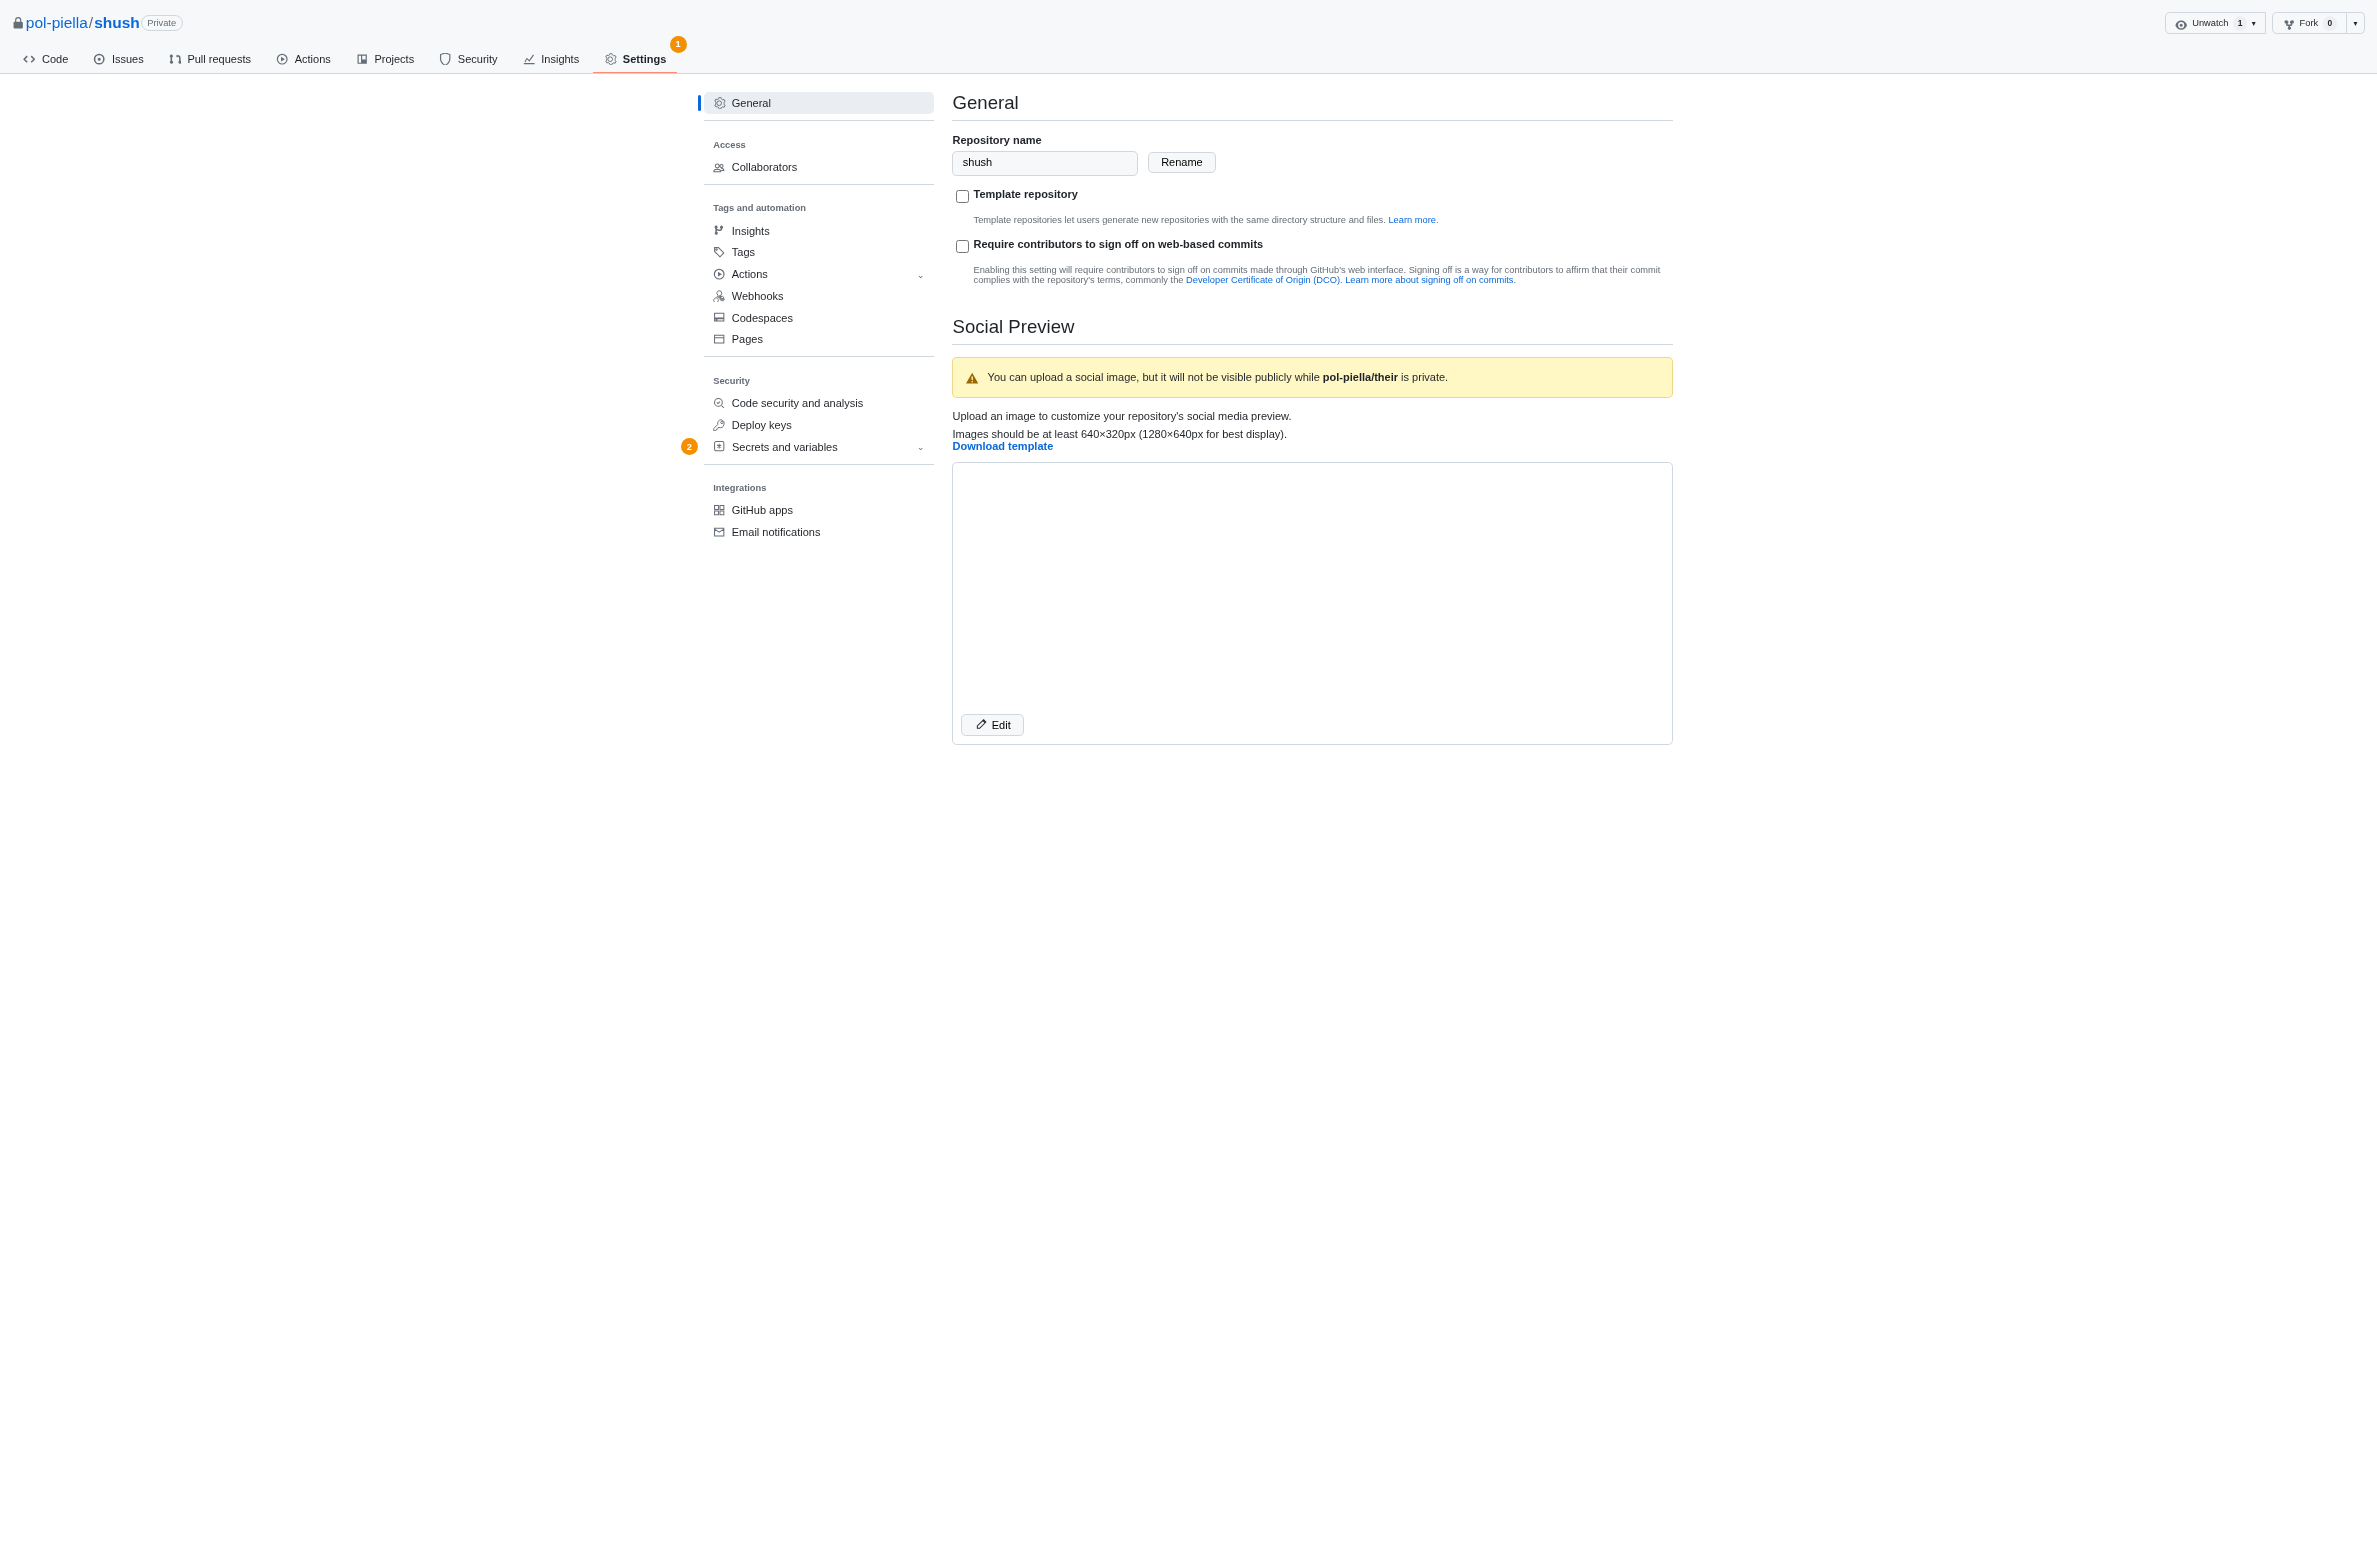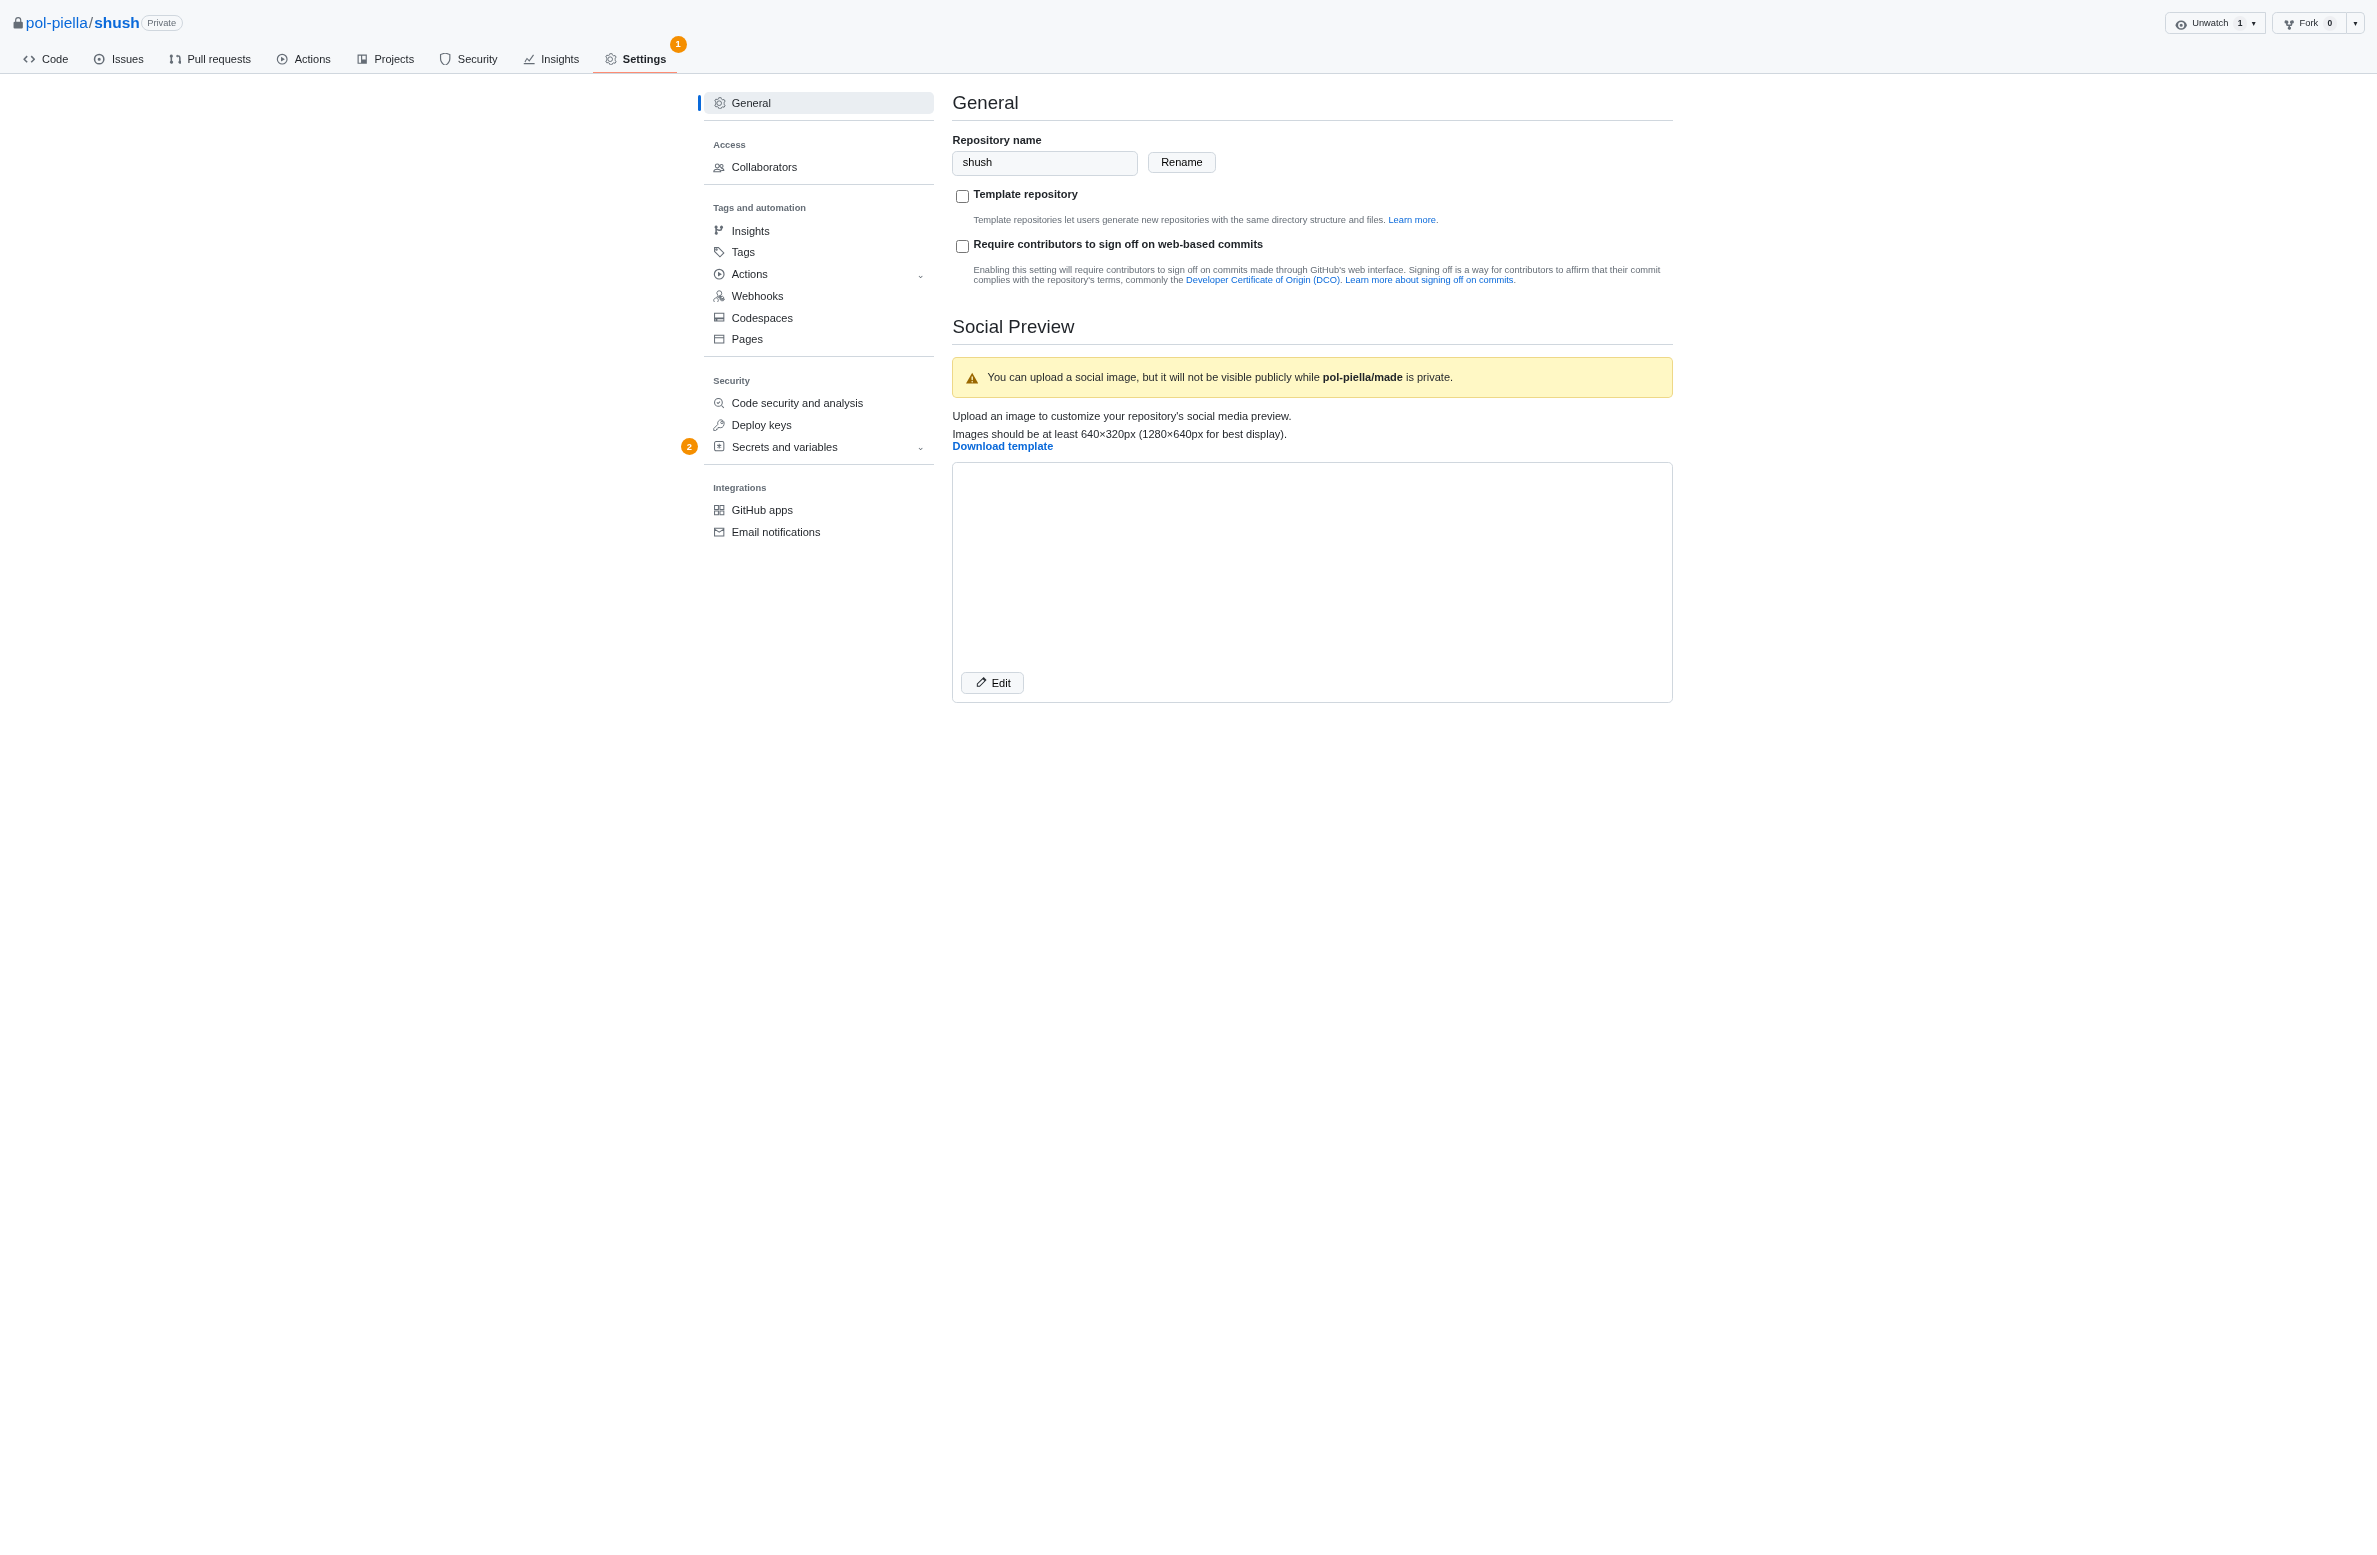--- a/index.html
+++ b/index.html
@@ -186,21 +186,21 @@
     display:flex;
     gap:9.3px;
     align-items:flex-start;
     margin:12.4px 0;
     font-size:11px;
   }
   .flash .warn-icon { color:#9a6700; flex-shrink:0; margin-top:1.6px; }
   .preview-box {
     border:0.8px solid #d0d7de;
     border-radius:4.7px;
-    height:241px;
+    height:283px;
     margin-top:9.3px;
     display:flex;
     align-items:flex-end;
     padding:7.8px;
   }
   .icon16 { width:12.4px; height:12.4px; }
   .mt8{margin-top:6.2px;}
 </style>
 </head>
 <body>
@@ -438,21 +438,21 @@
         <div class="d"><span>Enabling this setting will require contributors to sign off on commits made through GitHub's web interface. Signing off is a way for contributors to affirm that their commit complies with the repository's terms, commonly the </span><a class="link">Developer Certificate of Origin (DCO)</a><span>. </span><a class="link">Learn more about signing off on commits</a><span>.</span></div>
       </div>
     </div>
 
     <h2 class="section-heading" style="margin-top:31px;">Social Preview</h2>
 
     <div class="flash">
       <svg class="icon16 warn-icon" viewBox="0 0 16 16">
           <path fill="#9a6700" d="M8 1 0 15h16Zm0 4.5a.9.9 0 0 1 .9.9v3.2a.9.9 0 1 1-1.8 0V6.4A.9.9 0 0 1 8 5.5Zm0 6a1 1 0 1 1 0 2 1 1 0 0 1 0-2Z"></path>
         </svg>
-      <div><span>You can upload a social image, but it will not be visible publicly while </span><b>pol-piella/made</b><span> is private.</span></div>
+      <div><span>You can upload a social image, but it will not be visible publicly while </span><b>pol-piella/their</b><span> is private.</span></div>
     </div>
 
     <div>Upload an image to customize your repository's social media preview.</div>
     <div class="mt8">
       <span>Images should be at least 640×320px (1280×640px for best display).</span><br>
       <a class="link" style="font-weight:600;">Download template</a>
     </div>
 
     <div class="preview-box">
       <button class="btn-default">

